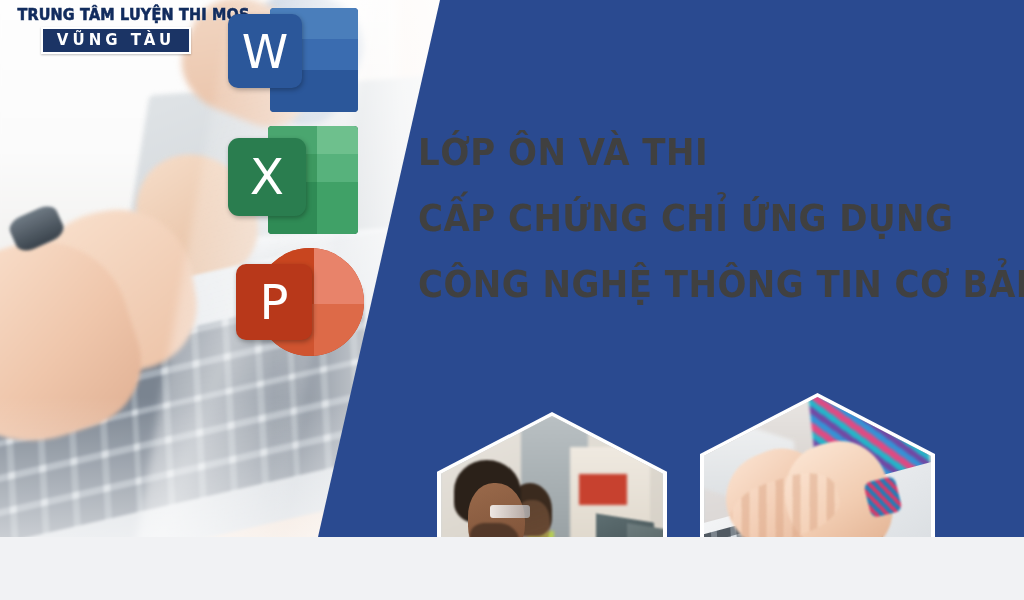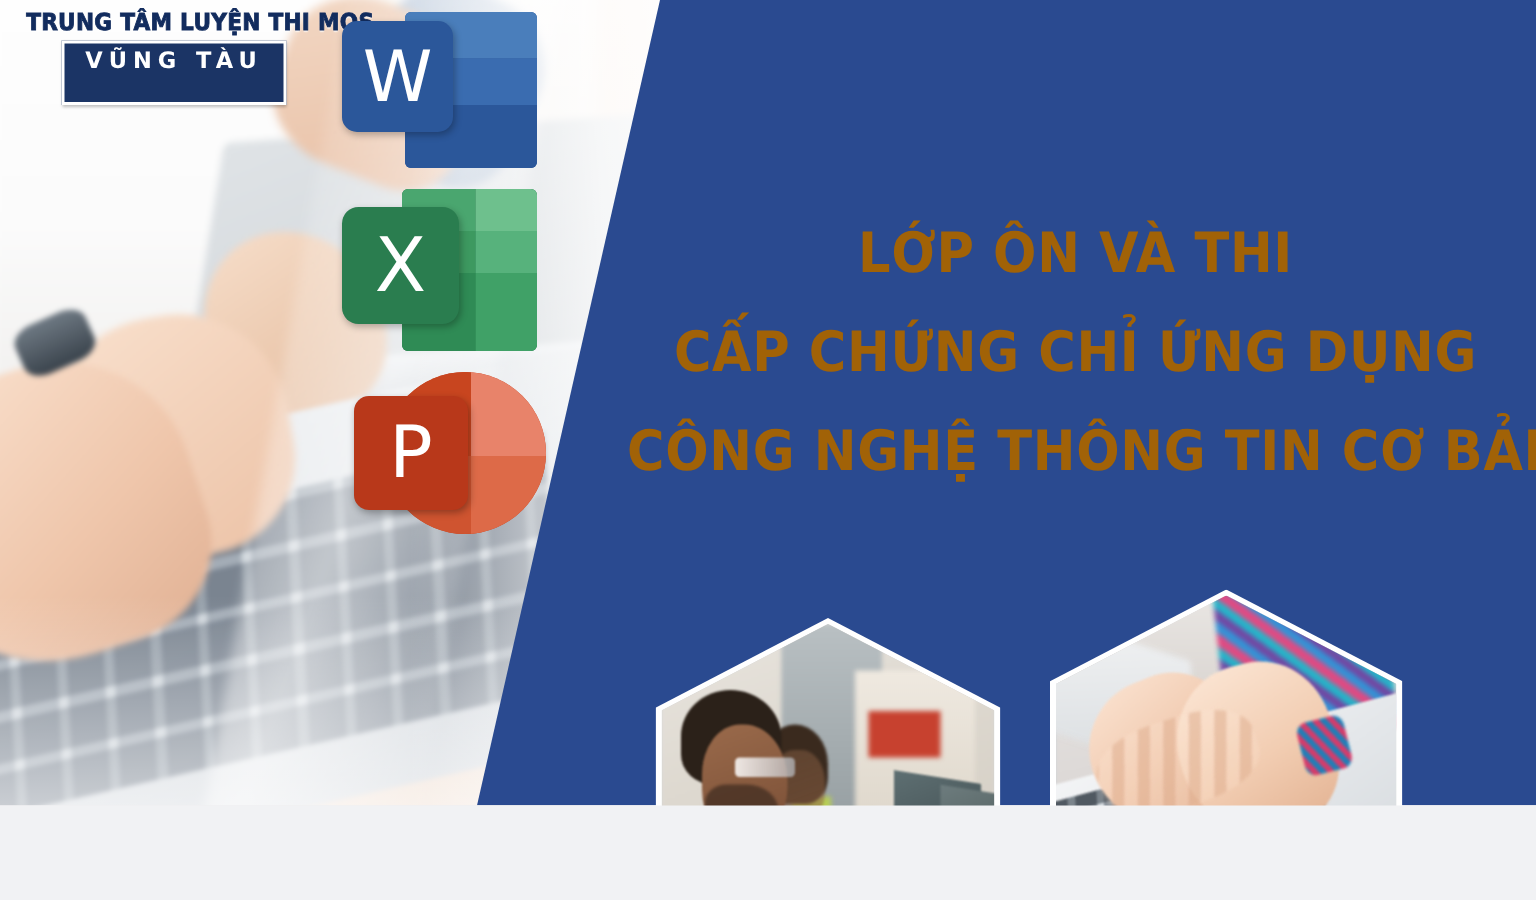--- a/index.html
+++ b/index.html
@@ -129,21 +129,21 @@
     font-weight:bold;font-size:15.5px;letter-spacing:.2px;
     color:#122c5e;
     -webkit-text-stroke:0.6px #122c5e;
     white-space:nowrap;
     transform:scaleX(.93);
     text-shadow:0 1px 1px rgba(255,255,255,.75);
   }
   .logo-badge{
     margin:3px auto 0;display:inline-block;
     background:#1b3465;border:2px solid #ffffff;
-    padding:2px 14px 19px;
+    padding:2px 14px 3px;
     box-shadow:0 1px 2px rgba(0,0,0,.25);
   }
   .logo-badge-text{
     font-family:"DejaVu Sans",sans-serif;
     color:#ffffff;font-weight:bold;font-size:15px;letter-spacing:4px;
     white-space:nowrap;
   }
 
   
   .office-icons{position:absolute;left:228px;top:8px;width:140px;}
@@ -202,22 +202,22 @@
   .ppt-tile{
     position:absolute;left:8px;top:16px;width:76px;height:76px;border-radius:10px;
     background:#b8381a;display:flex;align-items:center;justify-content:center;
     box-shadow:1px 2px 5px rgba(0,0,0,.3);
   }
   .ppt-tile span{color:#fff;font-size:48px;font-weight:400;line-height:1;
     font-family:"DejaVu Sans",sans-serif;}
 
   
   .headline{
-    position:absolute;right:8px;top:150px;width:650px;text-align:center;
-    color:#a16207;
+    position:absolute;right:8px;top:134px;width:650px;text-align:left;
+    color:#404040;
   }
   .hl-line{
     font-family:"DejaVu Sans",sans-serif;
     font-weight:bold;
     font-size:37px;
     line-height:1.0;
     letter-spacing:0.5px;
     white-space:nowrap;
     transform:scaleX(.92);
     transform-origin:right center;

